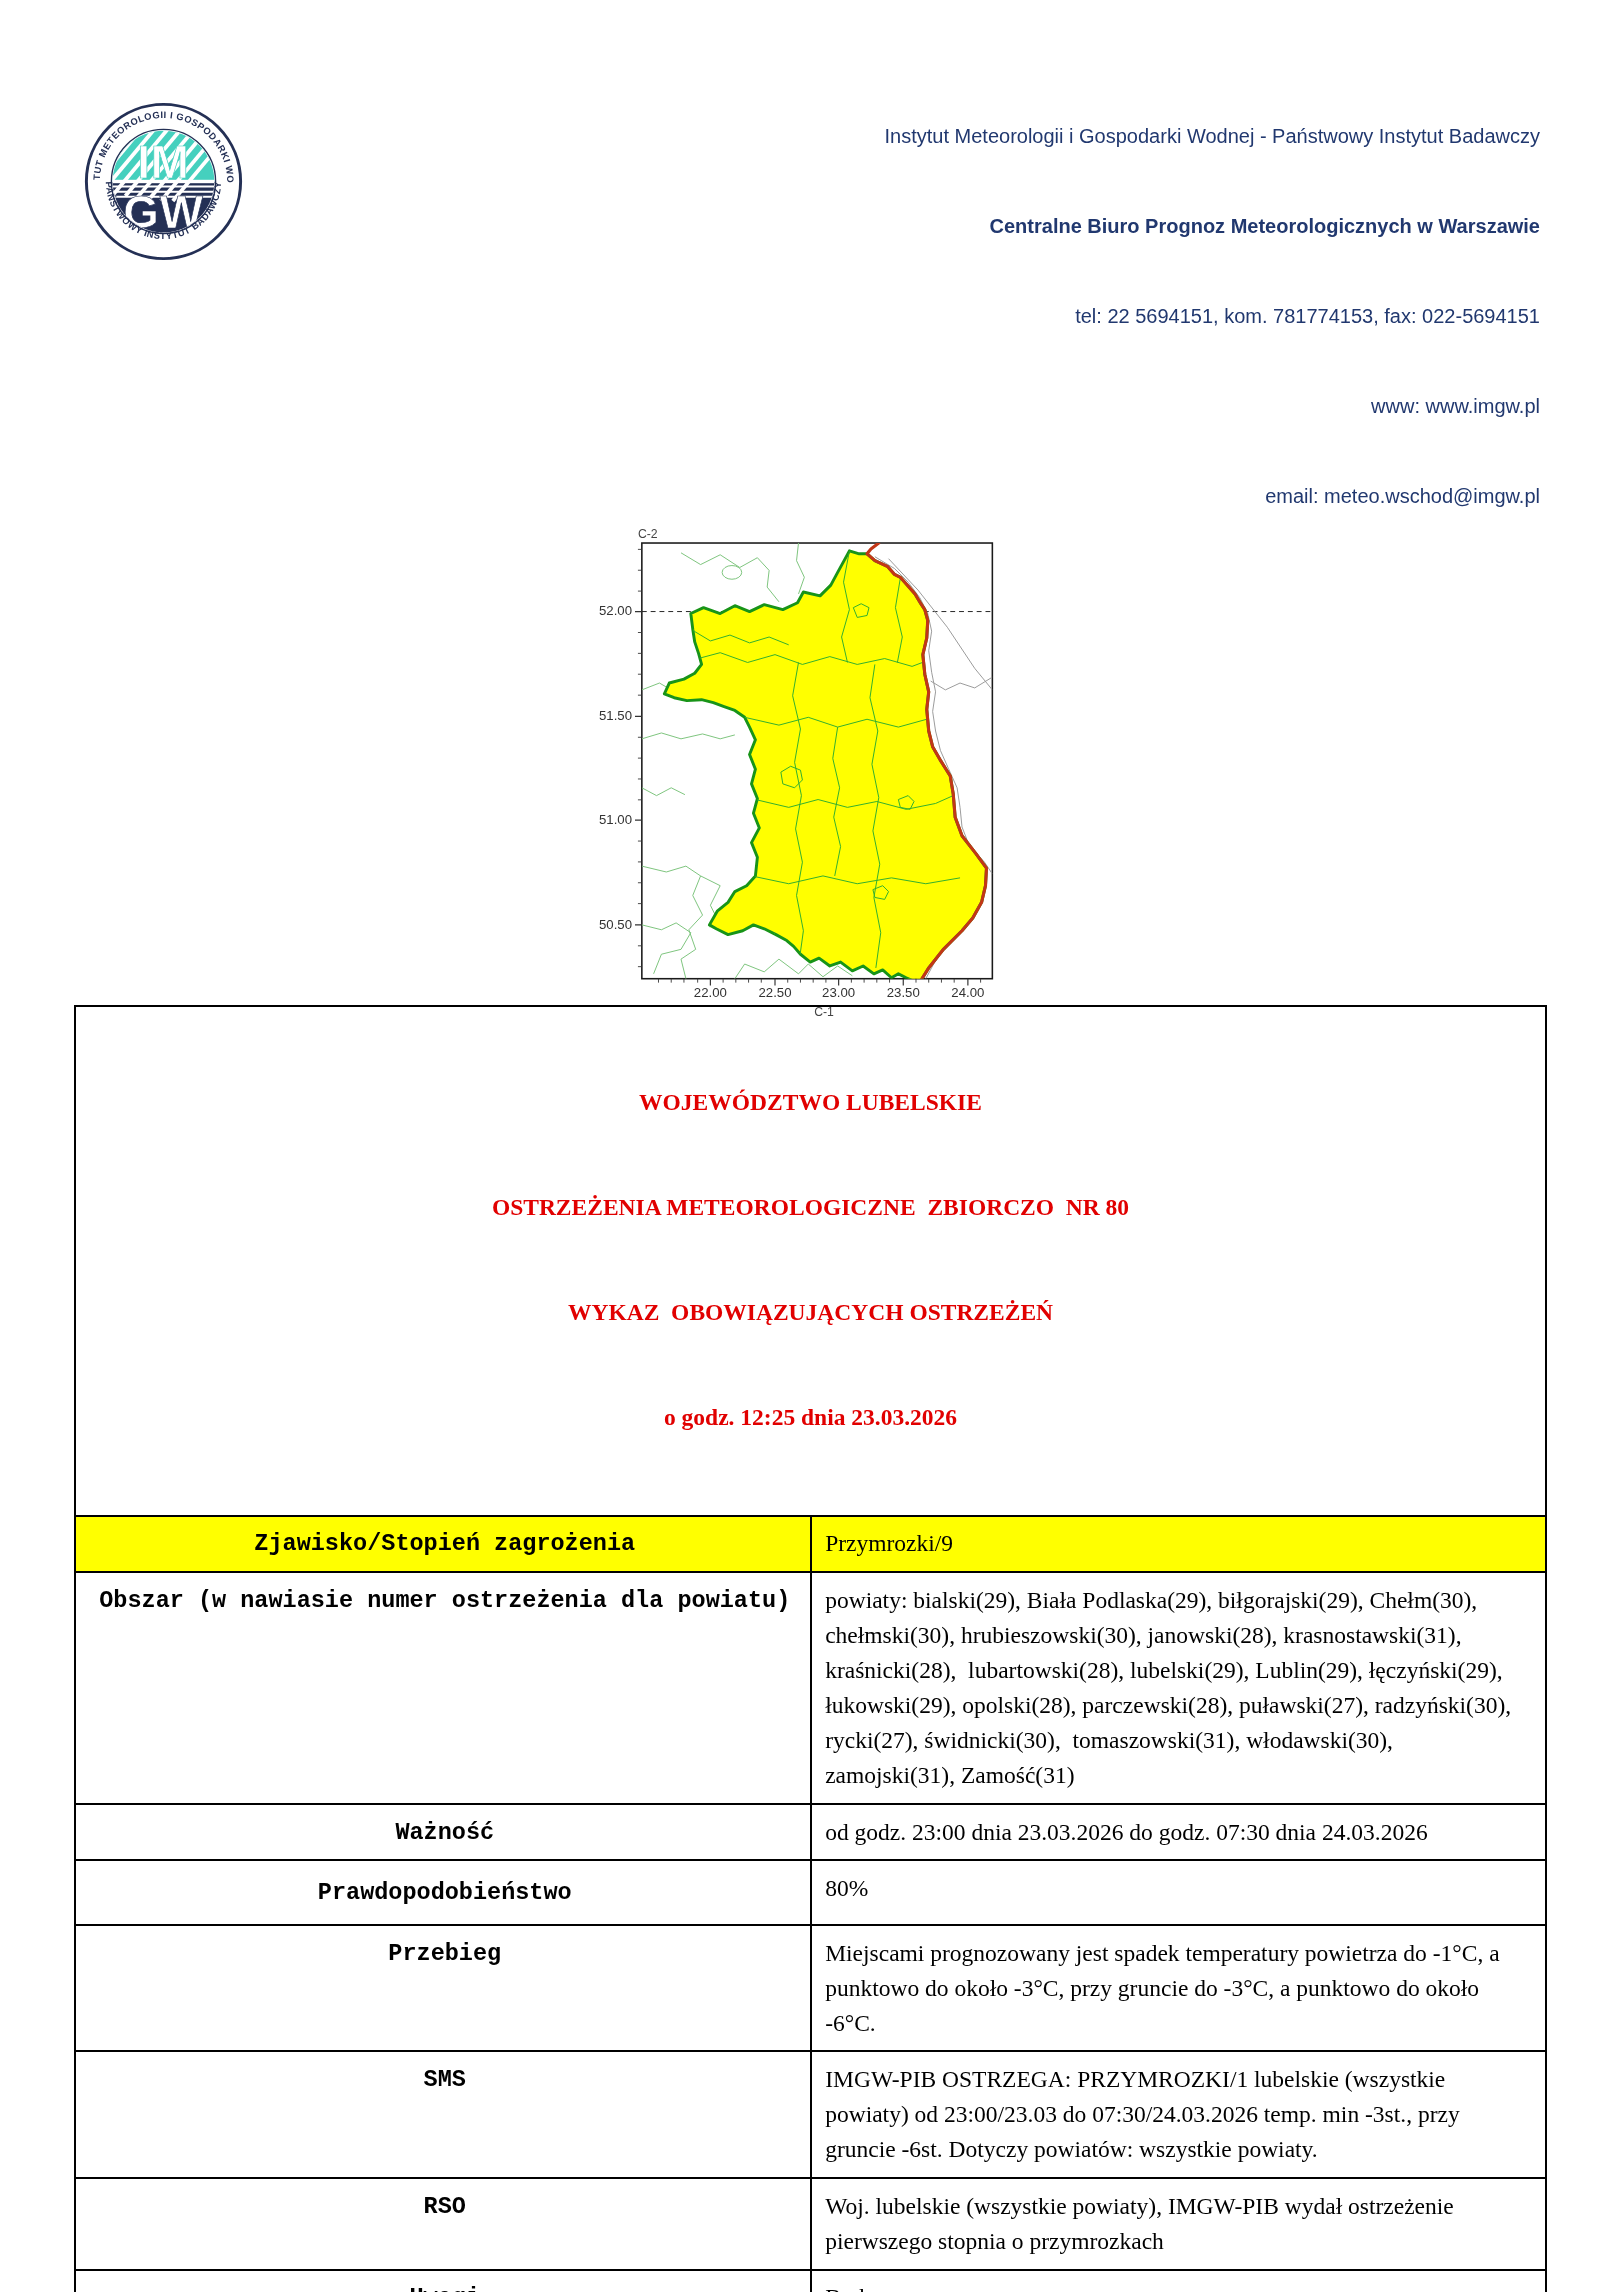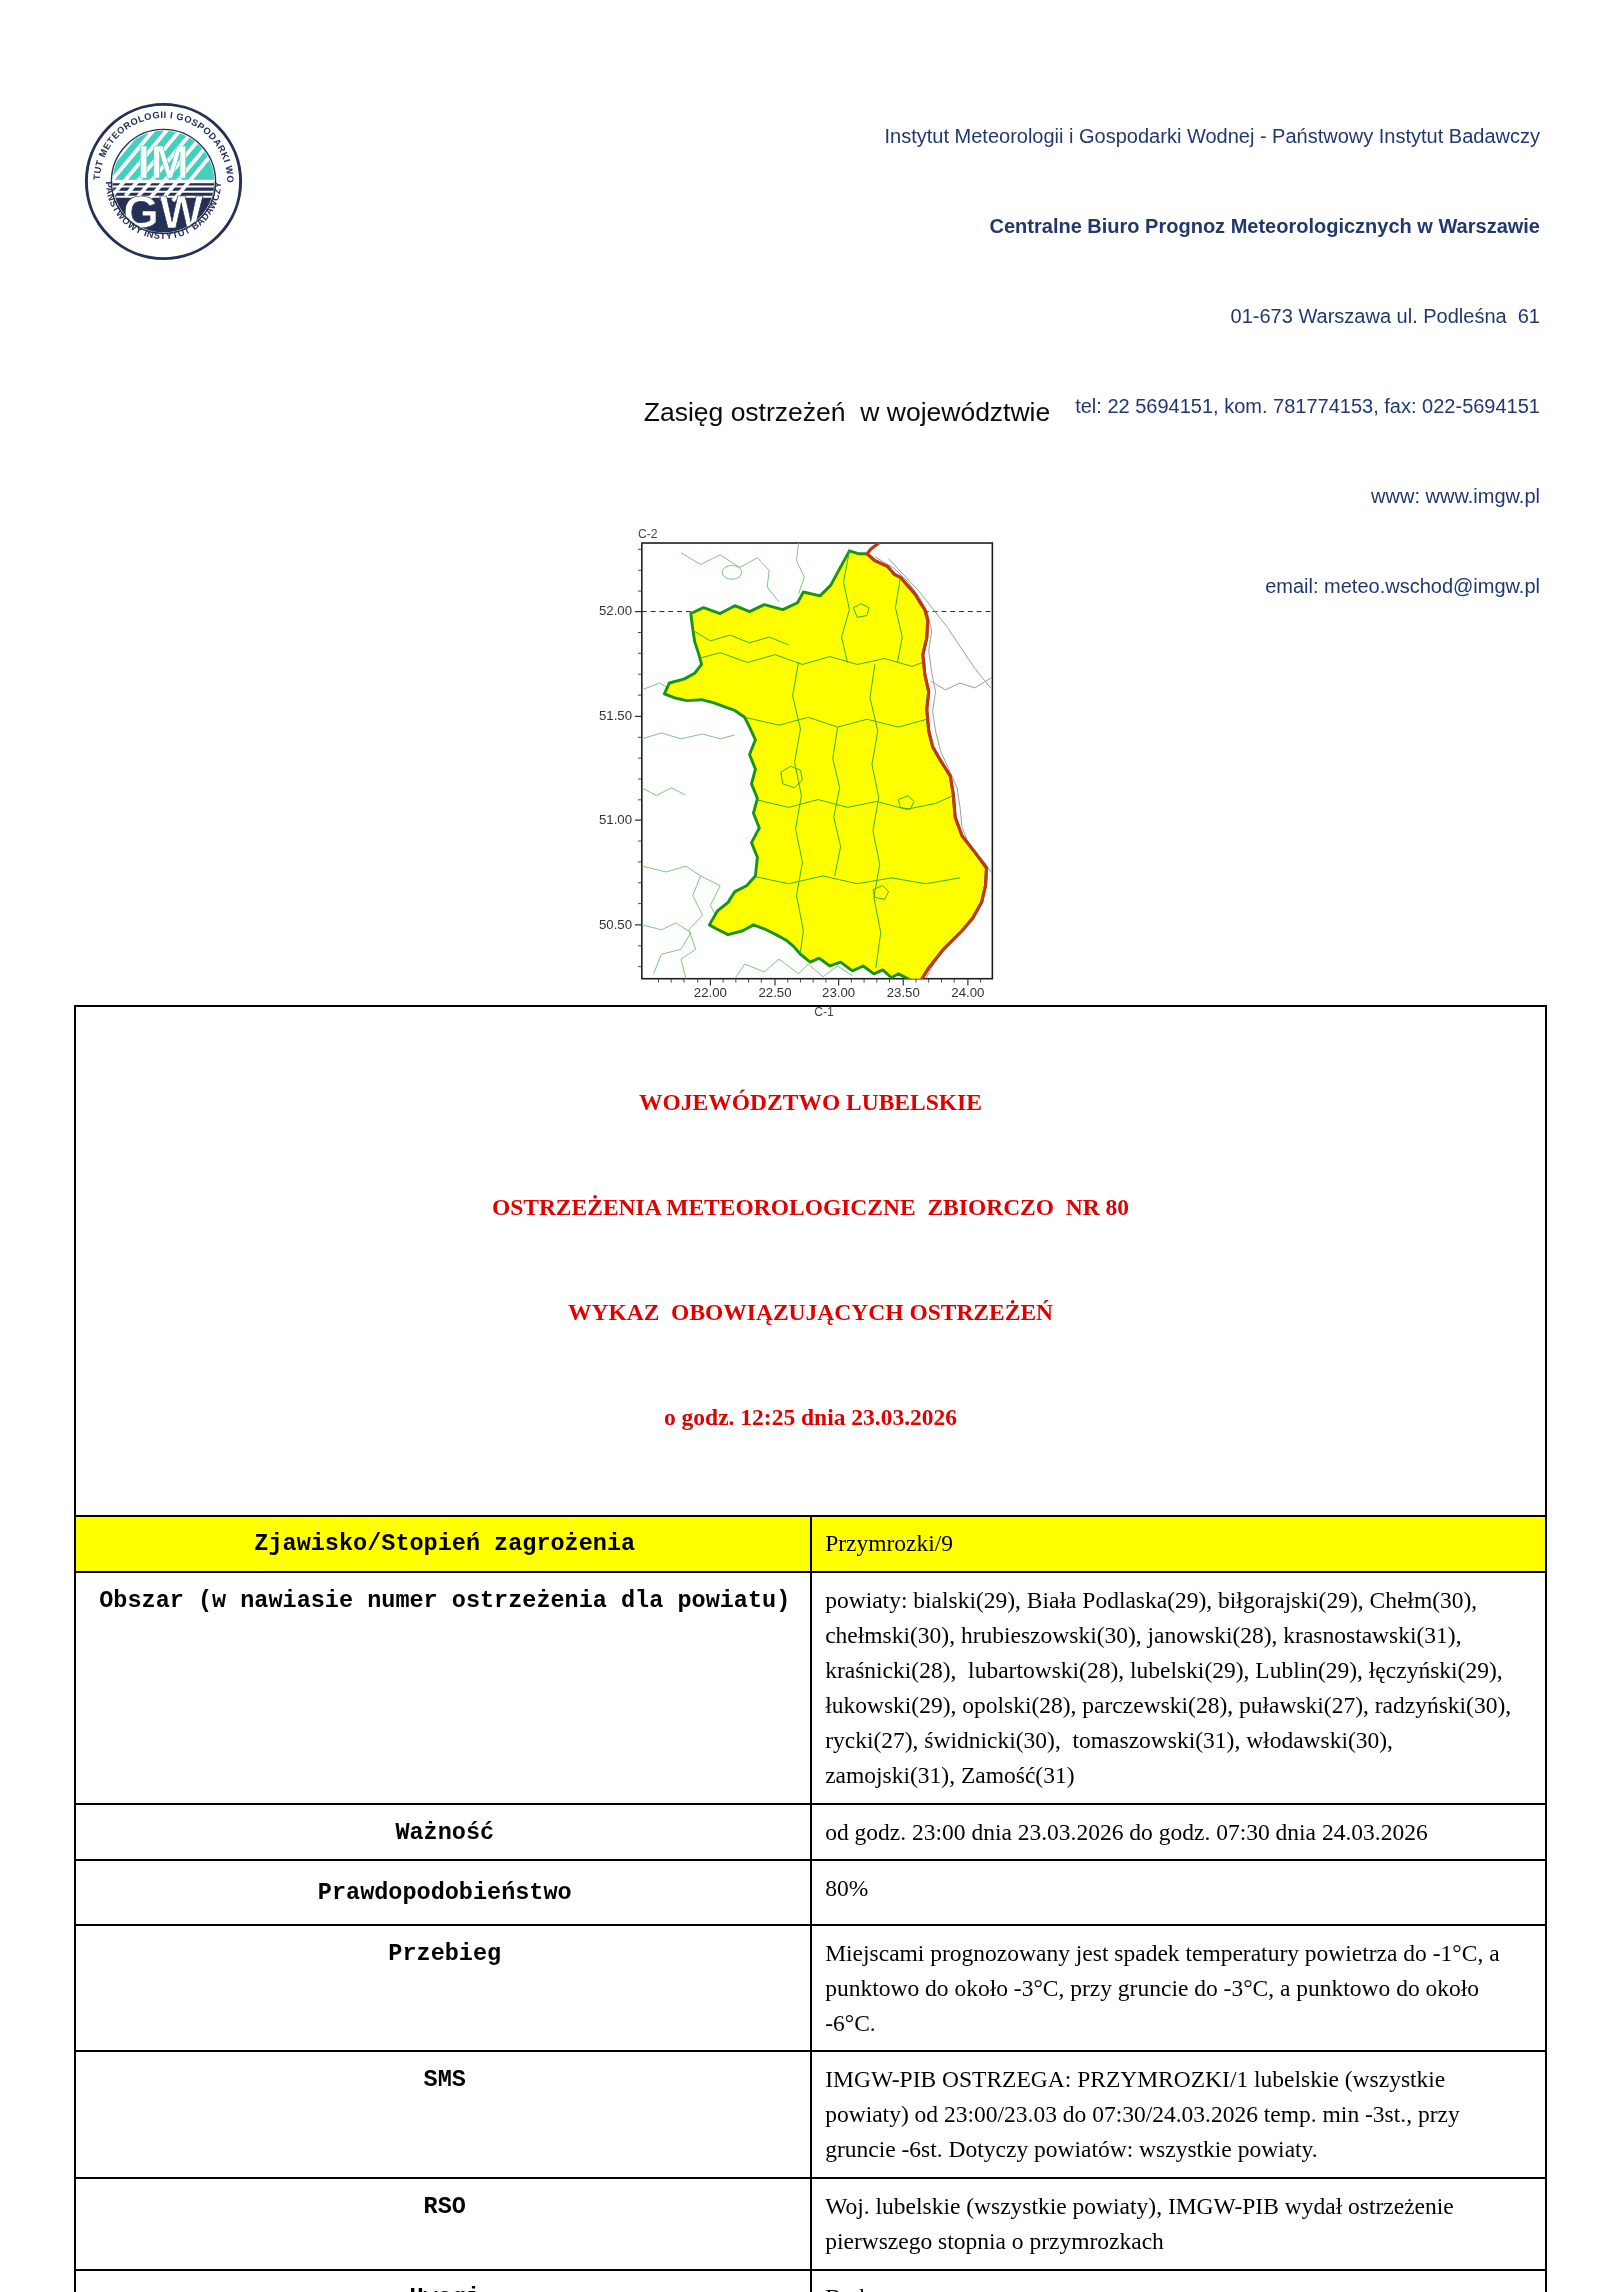--- a/index.html
+++ b/index.html
@@ -82,27 +82,25 @@
       </text>
       <text font-size="11" font-weight="bold" fill="#243055" letter-spacing="0.6">
         <textPath href="#arcBot" startOffset="50%" text-anchor="middle">• PAŃSTWOWY INSTYTUT BADAWCZY •</textPath>
       </text>
     </svg>
   </div>
 
   <div class="org-block">
     <div>Instytut Meteorologii i Gospodarki Wodnej - Państwowy Instytut Badawczy</div>
     <div class="bold">Centralne Biuro Prognoz Meteorologicznych w Warszawie</div>
-    <div>01-673 Warszawa ul. Podleśna  61</div>
     <div>tel: 22 5694151, kom. 781774153, fax: 022-5694151</div>
     <div>www: www.imgw.pl</div>
     <div>email: meteo.wschod@imgw.pl</div>
   </div>
 
-  <div class="section-title">Zasięg ostrzeżeń  w województwie</div>
 
 
   <svg class="map-svg" width="421" height="502" viewBox="0 0 430 512">
     <g transform="translate(55,16)">
       <defs>
         <clipPath id="frameClip">
             <rect x="0" y="0" width="358" height="445"></rect>
           </clipPath>
         <clipPath id="voivClip">
           <polygon points="212,8 222,11 230,11 238,18 251,24 258,32 264,35 272,44 279,52 285,62 289,68 292,79 291,97 287,114 289,134 293,152 291,170 293,192 297,208 305,222 315,238 318,256 320,280 327,299 341,317 352,332 351,350 347,367 338,383 327,396 308,415 293,434 283,450 270,444 262,440 255,444 246,436 237,440 226,432 215,437 203,428 192,432 181,424 172,428 162,420 155,412 148,406 137,400 125,394 114,390 103,396 88,400 76,394 69,390 77,376 88,367 95,356 107,350 116,340 118,321 112,306 120,291 114,276 118,261 112,246 116,231 110,216 116,201 110,188 105,178 95,171 84,167 73,163 61,160 46,161 33,158 23,154 28,143 43,139 54,133 61,124 58,113 54,101 52,88 50,72 63,66 80,72 95,64 110,70 125,63 144,68 159,61 165,50 182,54 193,43 200,30 206,19"></polygon>

